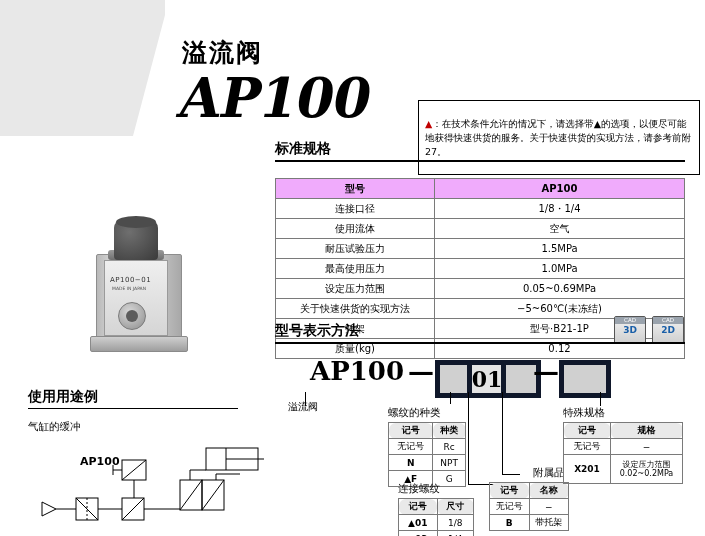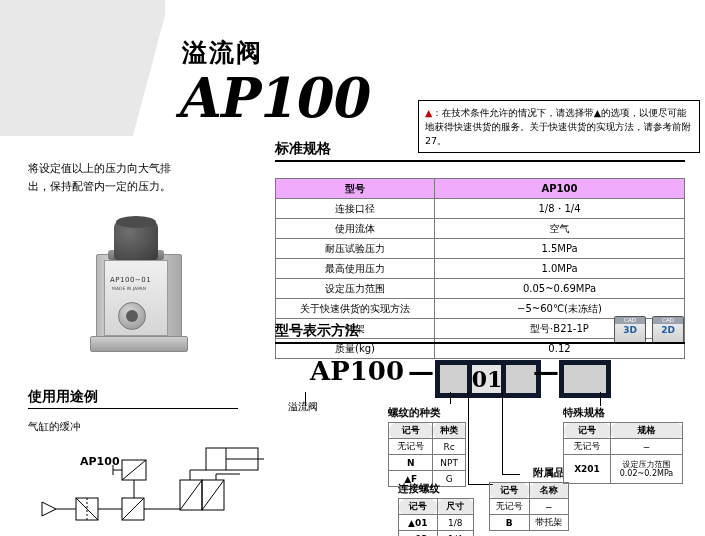--- a/index.html
+++ b/index.html
@@ -8,21 +8,21 @@
 
   
   .topgrey{position:absolute;left:0;top:0;width:165px;height:136px;background:#e8e8e8;}
   .wedge{position:absolute;left:133px;top:0;width:36px;height:136px;background:#ffffff;clip-path:polygon(100% 0,100% 100%,0 100%);}
 
   
   .title-cn{position:absolute;left:182px;top:36px;font-size:25px;font-weight:bold;letter-spacing:2px;}
   .title-model{position:absolute;left:180px;top:66px;font-family:"DejaVu Serif","Liberation Serif",serif;font-style:italic;font-weight:bold;font-size:54px;letter-spacing:-1px;}
 
   
-  .notice{position:absolute;left:418px;top:100px;width:268px;border:1px solid #000;padding:5px 6px;font-size:9.5px;line-height:1.45;}
+  .notice{position:absolute;left:418px;top:100px;width:268px;border:1px solid #000;padding:16px 6px;font-size:9.5px;line-height:1.45;}
   .notice .tri{color:#c00000;}
 
   
   .left-desc{position:absolute;left:28px;top:160px;width:160px;font-size:11px;line-height:1.65;}
 
   
   .photo{position:absolute;left:88px;top:206px;width:108px;height:150px;}
   .ph-body{position:absolute;left:8px;top:48px;width:84px;height:88px;background:linear-gradient(90deg,#b9b9b9 0%,#e2e2e2 25%,#d2d2d2 60%,#a8a8a8 100%);border:1px solid #8d8d8d;border-radius:2px;}
   .ph-face{position:absolute;left:16px;top:54px;width:62px;height:74px;background:linear-gradient(180deg,#efefef,#d5d5d5);border:1px solid #9a9a9a;}
   .ph-knob{position:absolute;left:26px;top:14px;width:44px;height:40px;background:radial-gradient(circle at 35% 30%,#6f6f6f,#3a3a3a);border-radius:8px 8px 4px 4px;}
@@ -48,21 +48,21 @@
   
   .modelbox{position:absolute;left:275px;top:352px;width:412px;}
   .mrow{position:relative;height:40px;}
   .mtext{position:absolute;left:35px;top:4px;font-family:"DejaVu Serif","Liberation Serif",serif;font-weight:bold;font-size:26px;letter-spacing:0px;}
   .dash{position:absolute;font-family:"DejaVu Serif","Liberation Serif",serif;font-weight:bold;font-size:26px;}
   .cell{position:absolute;top:8px;width:30px;height:28px;border:5px solid #0f172a;background:#e4e4e4;}
   .cell.dark{background:#d0d0d0;}
   .cell.num{display:flex;align-items:center;justify-content:center;font-family:"DejaVu Serif","Liberation Serif",serif;font-weight:bold;font-size:22px;background:#e4e4e4;}
   .cell.wide{width:42px;}
 
-  .lbl{position:absolute;font-size:10.5px;font-weight:bold;}
+  .lbl{position:absolute;font-size:10.5px;font-weight:normal;}
   .leader{position:absolute;background:#000;}
 
   .mini{border-collapse:collapse;font-size:9px;position:absolute;}
   .mini td{border:1px solid #7a7a7a;padding:1px 3px;height:13px;text-align:center;}
   .mini tr.hdr td{background:#e9e9e9;font-weight:bold;border-radius:7px;}
   .bold{font-weight:bold;}
 
   
   .usage{position:absolute;left:28px;top:388px;}
   .usage-sub{position:absolute;left:28px;top:420px;font-size:10.5px;}
@@ -82,21 +82,20 @@
   <div class="topgrey"></div>
   <div class="wedge"></div>
 
   <div class="title-cn">溢流阀</div>
   <div class="title-model">AP100</div>
 
   <div class="notice">
     <span class="tri">▲</span><span>：在技术条件允许的情况下，请选择带▲的选项，以便尽可能地获得快速供货的服务。关于快速供货的实现方法，请参考前附27。</span>
   </div>
 
-  <div class="left-desc">将设定值以上的压力向大气排出，保持配管内一定的压力。</div>
 
   <div class="photo">
     <div class="ph-body"></div>
     <div class="ph-face"></div>
     <div class="ph-collar"></div>
     <div class="ph-knob"></div>
     <div class="ph-knob-top"></div>
     <div class="ph-label">AP100−01</div>
     <div class="ph-label2">MADE IN JAPAN</div>
     <div class="ph-port"></div>

